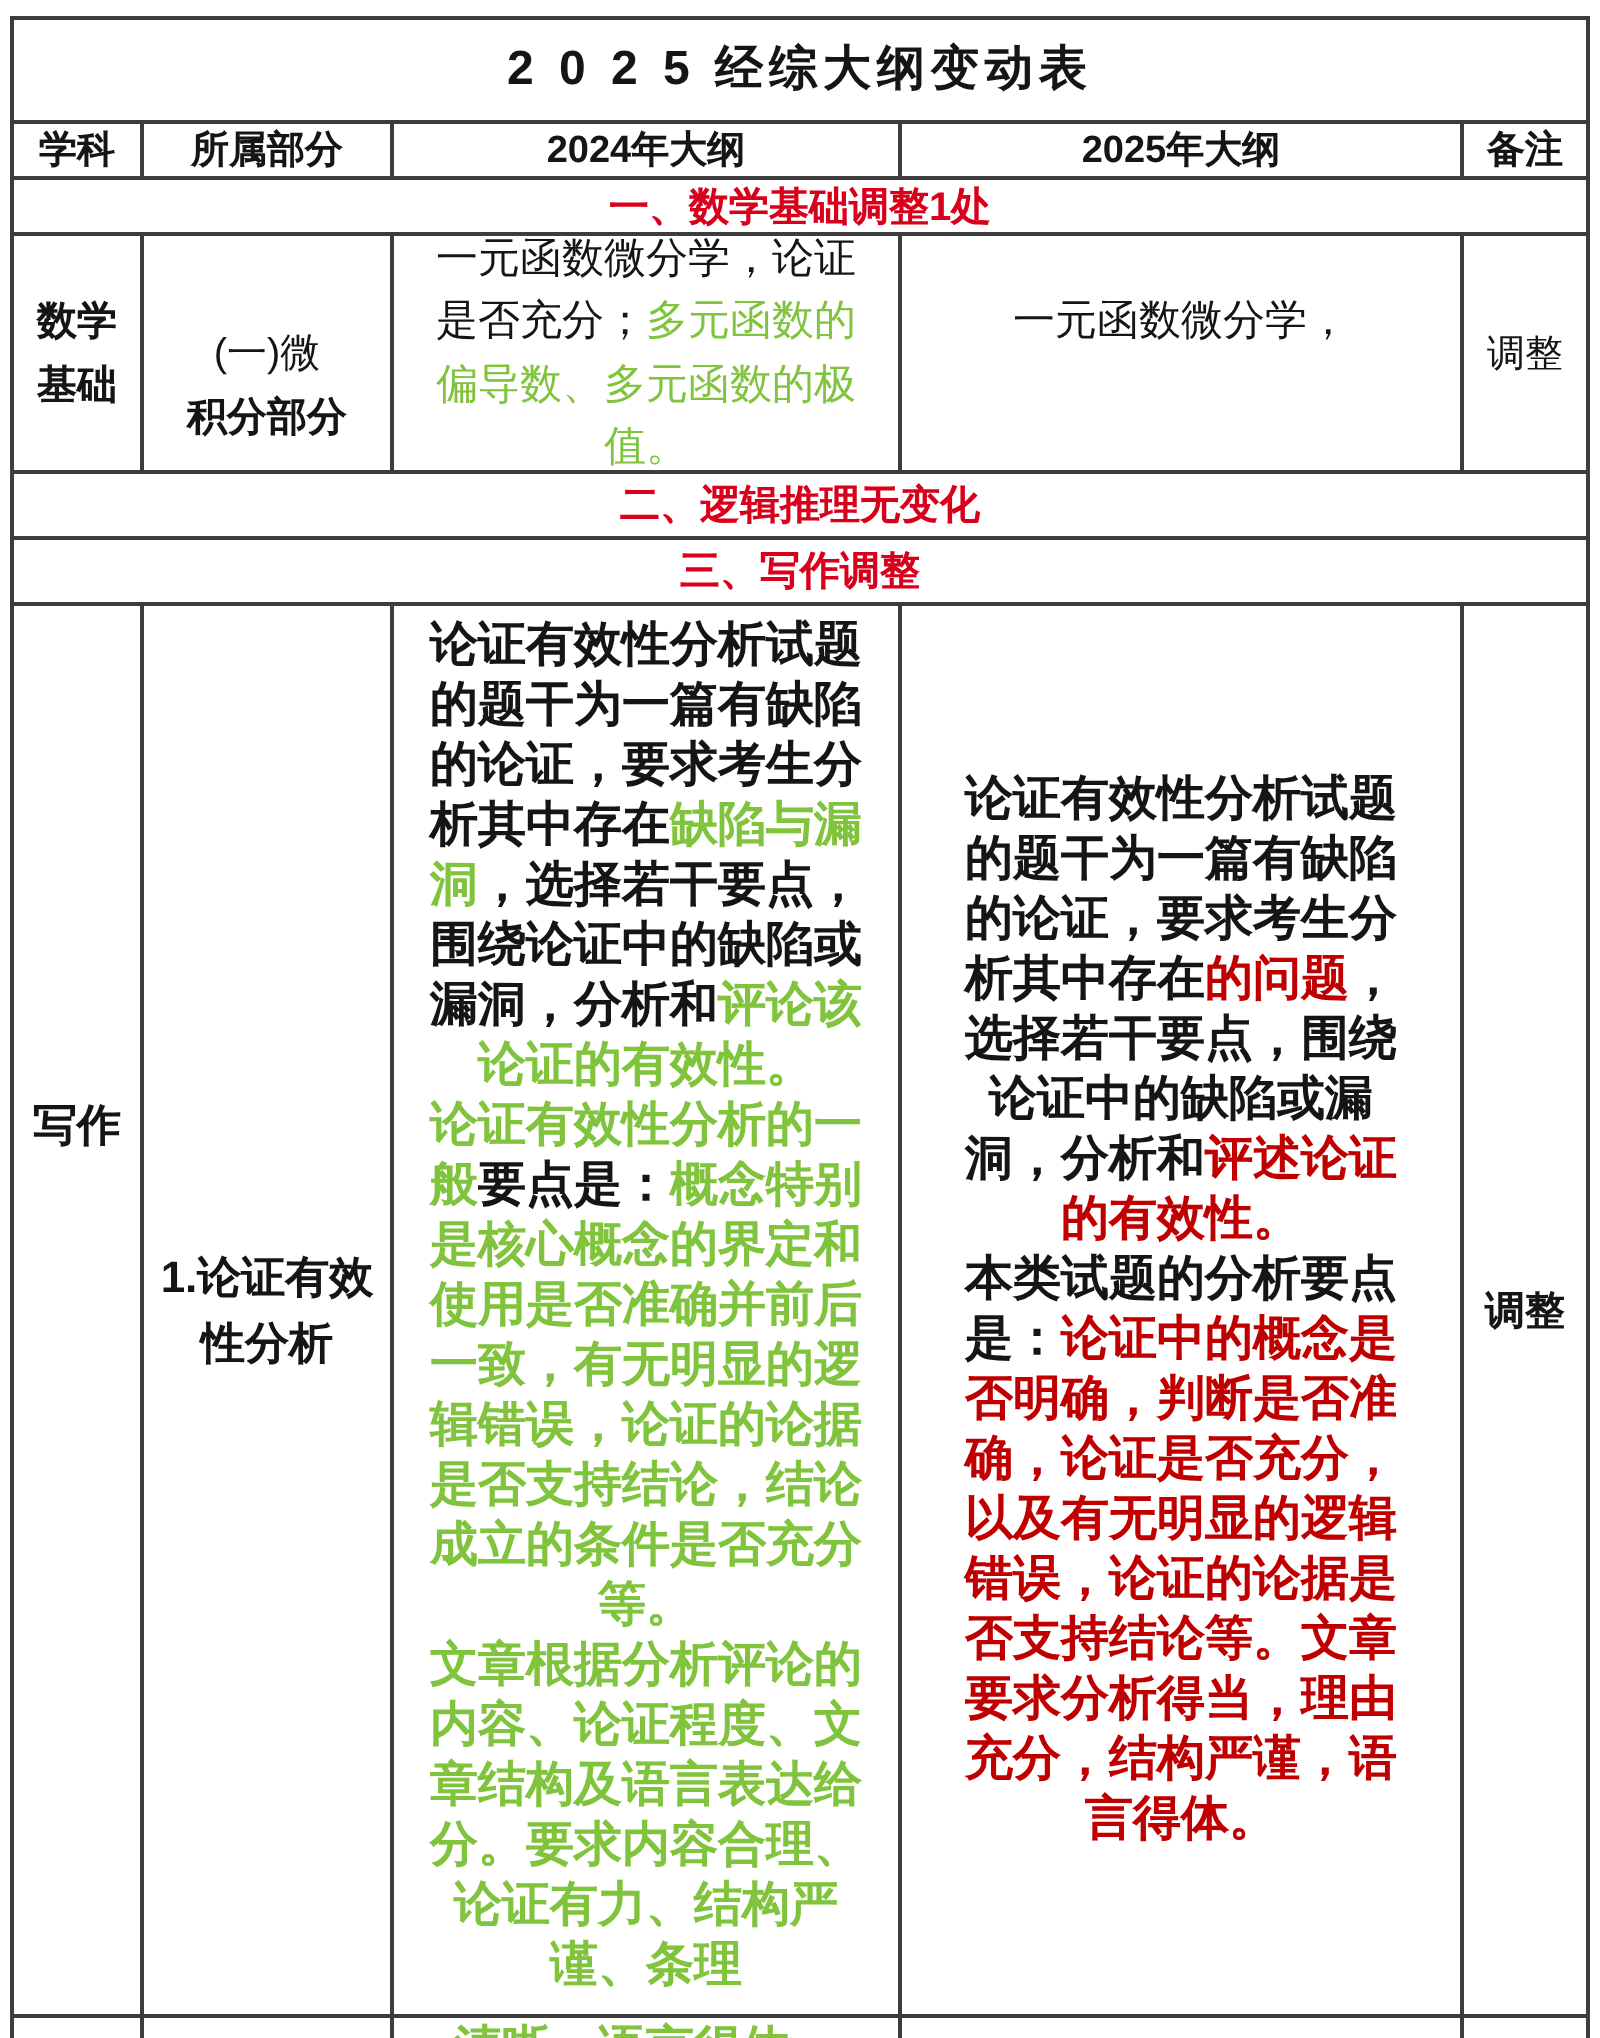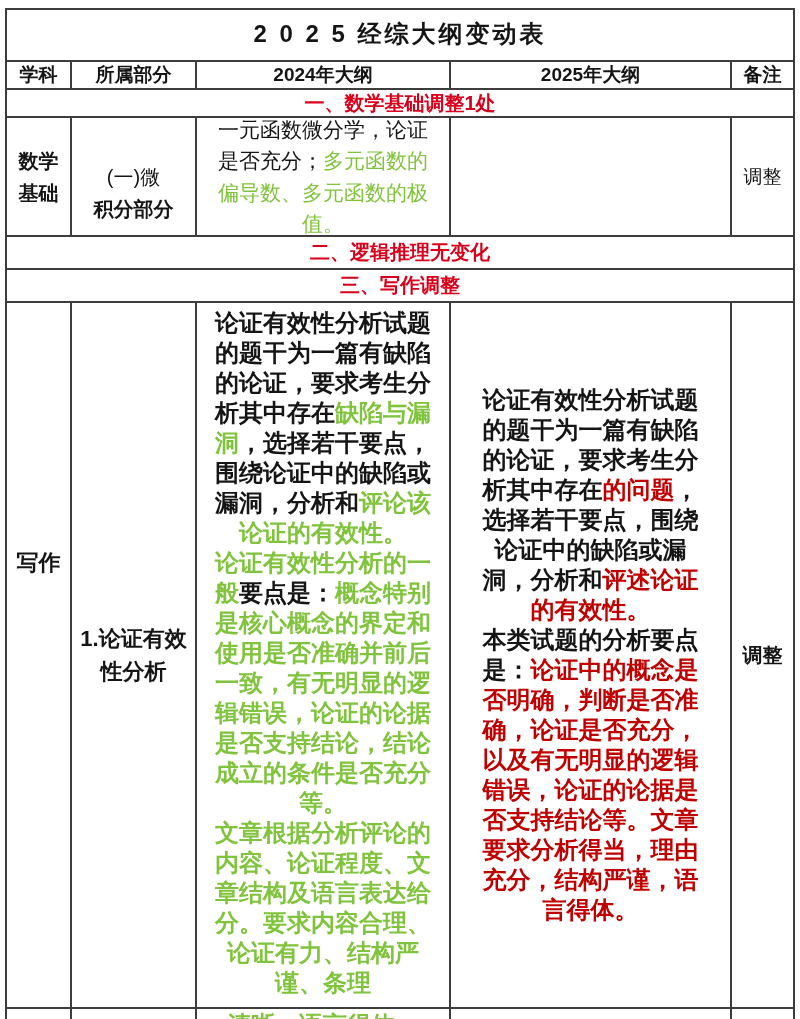--- a/index.html
+++ b/index.html
@@ -83,21 +83,21 @@
 
 <div class="cell math-subject" style="left:7px;top:118px;width:63px;height:117px;">数学
 基础</div>
 <div class="cell math-part" style="left:72px;top:118px;width:123px;height:117px;margin-top:16px;">
     <span><span class="seg-black">(一)微</span><span class="seg-bold"></span><br><span class="seg-bold">积分部分</span></span>
   </div>
 <div class="cell math-cell" style="left:197px;top:118px;width:252px;height:117px;padding:0 18px;">
     <span><span class="seg-black">一元函数微分学，论证是否充分；</span><span class="seg-green">多元函数的偏导数、多元函数的极值。</span></span>
   </div>
 <div class="cell math-cell" style="left:451px;top:118px;width:279px;height:117px;">
-    <span><span class="seg-bold"></span><br><span class="seg-bold"></span><br></span>
+    <span><span class="seg-black">一元函数微分学，</span><span class="seg-bold"></span><br><span class="seg-bold"></span><br></span>
   </div>
 <div class="cell note-cell" style="left:732px;top:118px;width:61px;height:117px;">调整</div>
 
 <div class="cell writing-subject" style="left:7px;top:303px;width:63px;height:520px;text-align:center;">写作</div>
 <div class="cell writing-part" style="left:72px;top:303px;width:123px;height:704px;">1.论证有效性分析</div>
 <div class="cell writing-body writing-2024" style="left:197px;top:303px;width:252px;height:704px;">
     <span><span class="seg-black">论证有效性分析试题的题干为一篇有缺陷的论证，要求考生分析其中存在</span><span class="seg-green">缺陷与漏洞</span><span class="seg-black">，选择若干要点，围绕论证中的缺陷或漏洞，分析和</span><span class="seg-green">评论该论证的有效性。</span><span class="seg-green"></span><br><span class="seg-green">论证有效性分析的一般</span><span class="seg-black">要点是：</span><span class="seg-green">概念特别是核心概念的界定和使用是否准确并前后一致，有无明显的逻辑错误，论证的论据是否支持结论，结论成立的条件是否充分等。</span><span class="seg-green"></span><br><span class="seg-green">文章根据分析评论的内容、论证程度、文章结构及语言表达给分。要求内容合理、论证有力、结构严谨、条理</span></span>
   </div>
 <div class="cell writing-body writing-2025" style="left:451px;top:303px;width:279px;height:704px;">
     <span><span class="seg-black">论证有效性分析试题的题干为一篇有缺陷的论证，要求考生分析其中存在</span><span class="seg-red">的问题</span><span class="seg-black">，选择若干要点，围绕论证中的缺陷或漏洞，分析和</span><span class="seg-red">评述论证的有效性。</span><span class="seg-black"></span><br><span class="seg-black">本类试题的分析要点是：</span><span class="seg-red">论证中的概念是否明确，判断是否准确，论证是否充分，以及有无明显的逻辑错误，论证的论据是否支持结论等。文章要求分析得当，理由充分，结构严谨，语言得体。</span></span>

